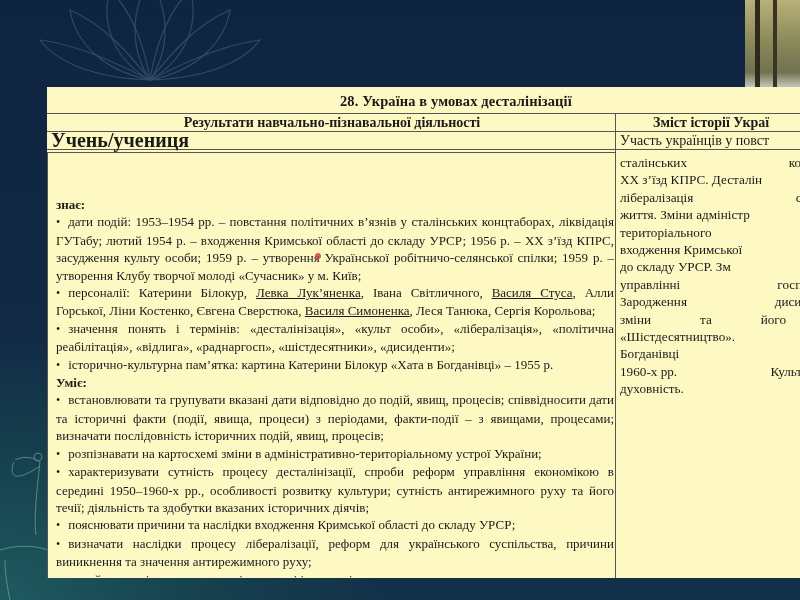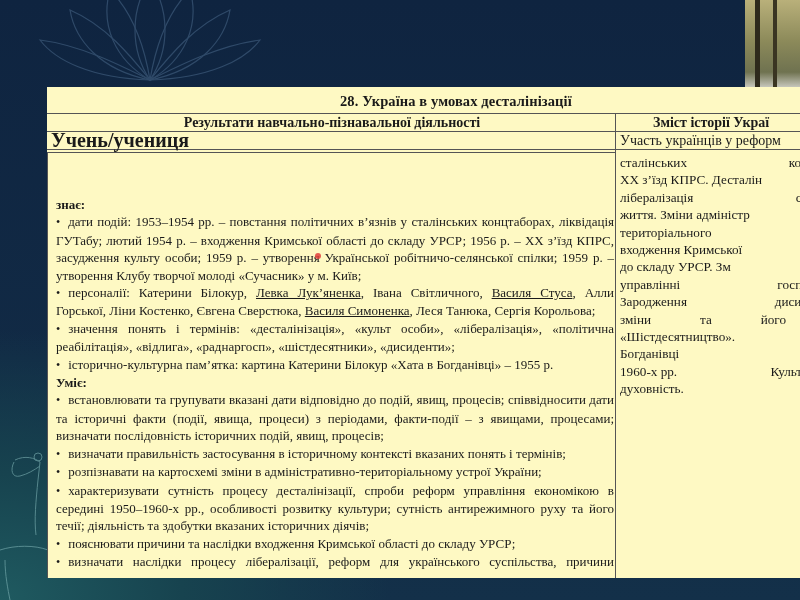--- a/index.html
+++ b/index.html
@@ -112,31 +112,30 @@
   <div class="hline" style="top:26px"></div>
   <div class="hline" style="top:44px"></div>
   <div class="hline" style="top:62px"></div>
   <div class="hline" style="top:65px; left:0; width:568px"></div>
   <div class="vline" style="left:568px; top:26px; height:465px"></div>
   <div class="vline" style="left:0; top:65px; height:426px"></div>
 
   <div class="h1-left">Результати навчально-пізнавальної діяльності</div>
   <div class="h1-right">Зміст історії Украї</div>
   <div class="h2-left">Учень/учениця</div>
-  <div class="h2-right">Участь українців у реформ</div>
+  <div class="h2-right">Участь українців у повст</div>
 
   <div class="content-left">
     <p class="label">знає:</p>
     <p class="bullet">дати подій: 1953–1954 рр. – повстання політичних в’язнів у сталінських концтаборах, ліквідація ГУТабу; лютий 1954 р. – входження Кримської області до складу УРСР; 1956 р. – XX з’їзд КПРС, засудження культу особи; 1959 р. – утворення Української робітничо-селянської спілки; 1959 р. – утворення Клубу творчої молоді «Сучасник» у м. Київ;</p>
     <p class="bullet"><span>персоналії: Катерини Білокур, </span><span class="ul">Левка Лук’яненка</span><span>, Івана Світличного, </span><span class="ul">Василя Стуса</span><span>, Алли Горської, Ліни Костенко, Євгена Сверстюка, </span><span class="ul">Василя Симоненка</span><span>, Леся Танюка, Сергія Корольова;</span></p>
     <p class="bullet">значення понять і термінів: «десталінізація», «культ особи», «лібералізація», «політична реабілітація», «відлига», «раднаргосп», «шістдесятники», «дисиденти»;</p>
     <p class="bullet">історично-культурна пам’ятка: картина Катерини Білокур «Хата в Богданівці» – 1955 р.</p>
     <p class="label">Уміє:</p>
     <p class="bullet">встановлювати та групувати вказані дати відповідно до подій, явищ, процесів; співвідносити дати та історичні факти (події, явища, процеси) з періодами, факти-події – з явищами, процесами; визначати послідовність історичних подій, явищ, процесів;</p>
-    <p class="bullet">визначати правильність застосування в історичному контексті вказаних понять і термінів;</p>
     <p class="bullet">розпізнавати на картосхемі зміни в адміністративно-територіальному устрої України;</p>
     <p class="bullet">характеризувати сутність процесу десталінізації, спроби реформ управління економікою в середині 1950–1960-х рр., особливості розвитку культури; сутність антирежимного руху та його течії; діяльність та здобутки вказаних історичних діячів;</p>
     <p class="bullet">пояснювати причини та наслідки входження Кримської області до складу УРСР;</p>
     <p class="bullet">визначати наслідки процесу лібералізації, реформ для українського суспільства, причини виникнення та значення антирежимного руху;</p>
     <p class="bullet">сприймати та інтерпретувати різновидові історичні джерела, що стосуються теми.</p>
   </div>
 
   <div class="content-right">
     <div class="spread">
         <span>сталінських</span>

